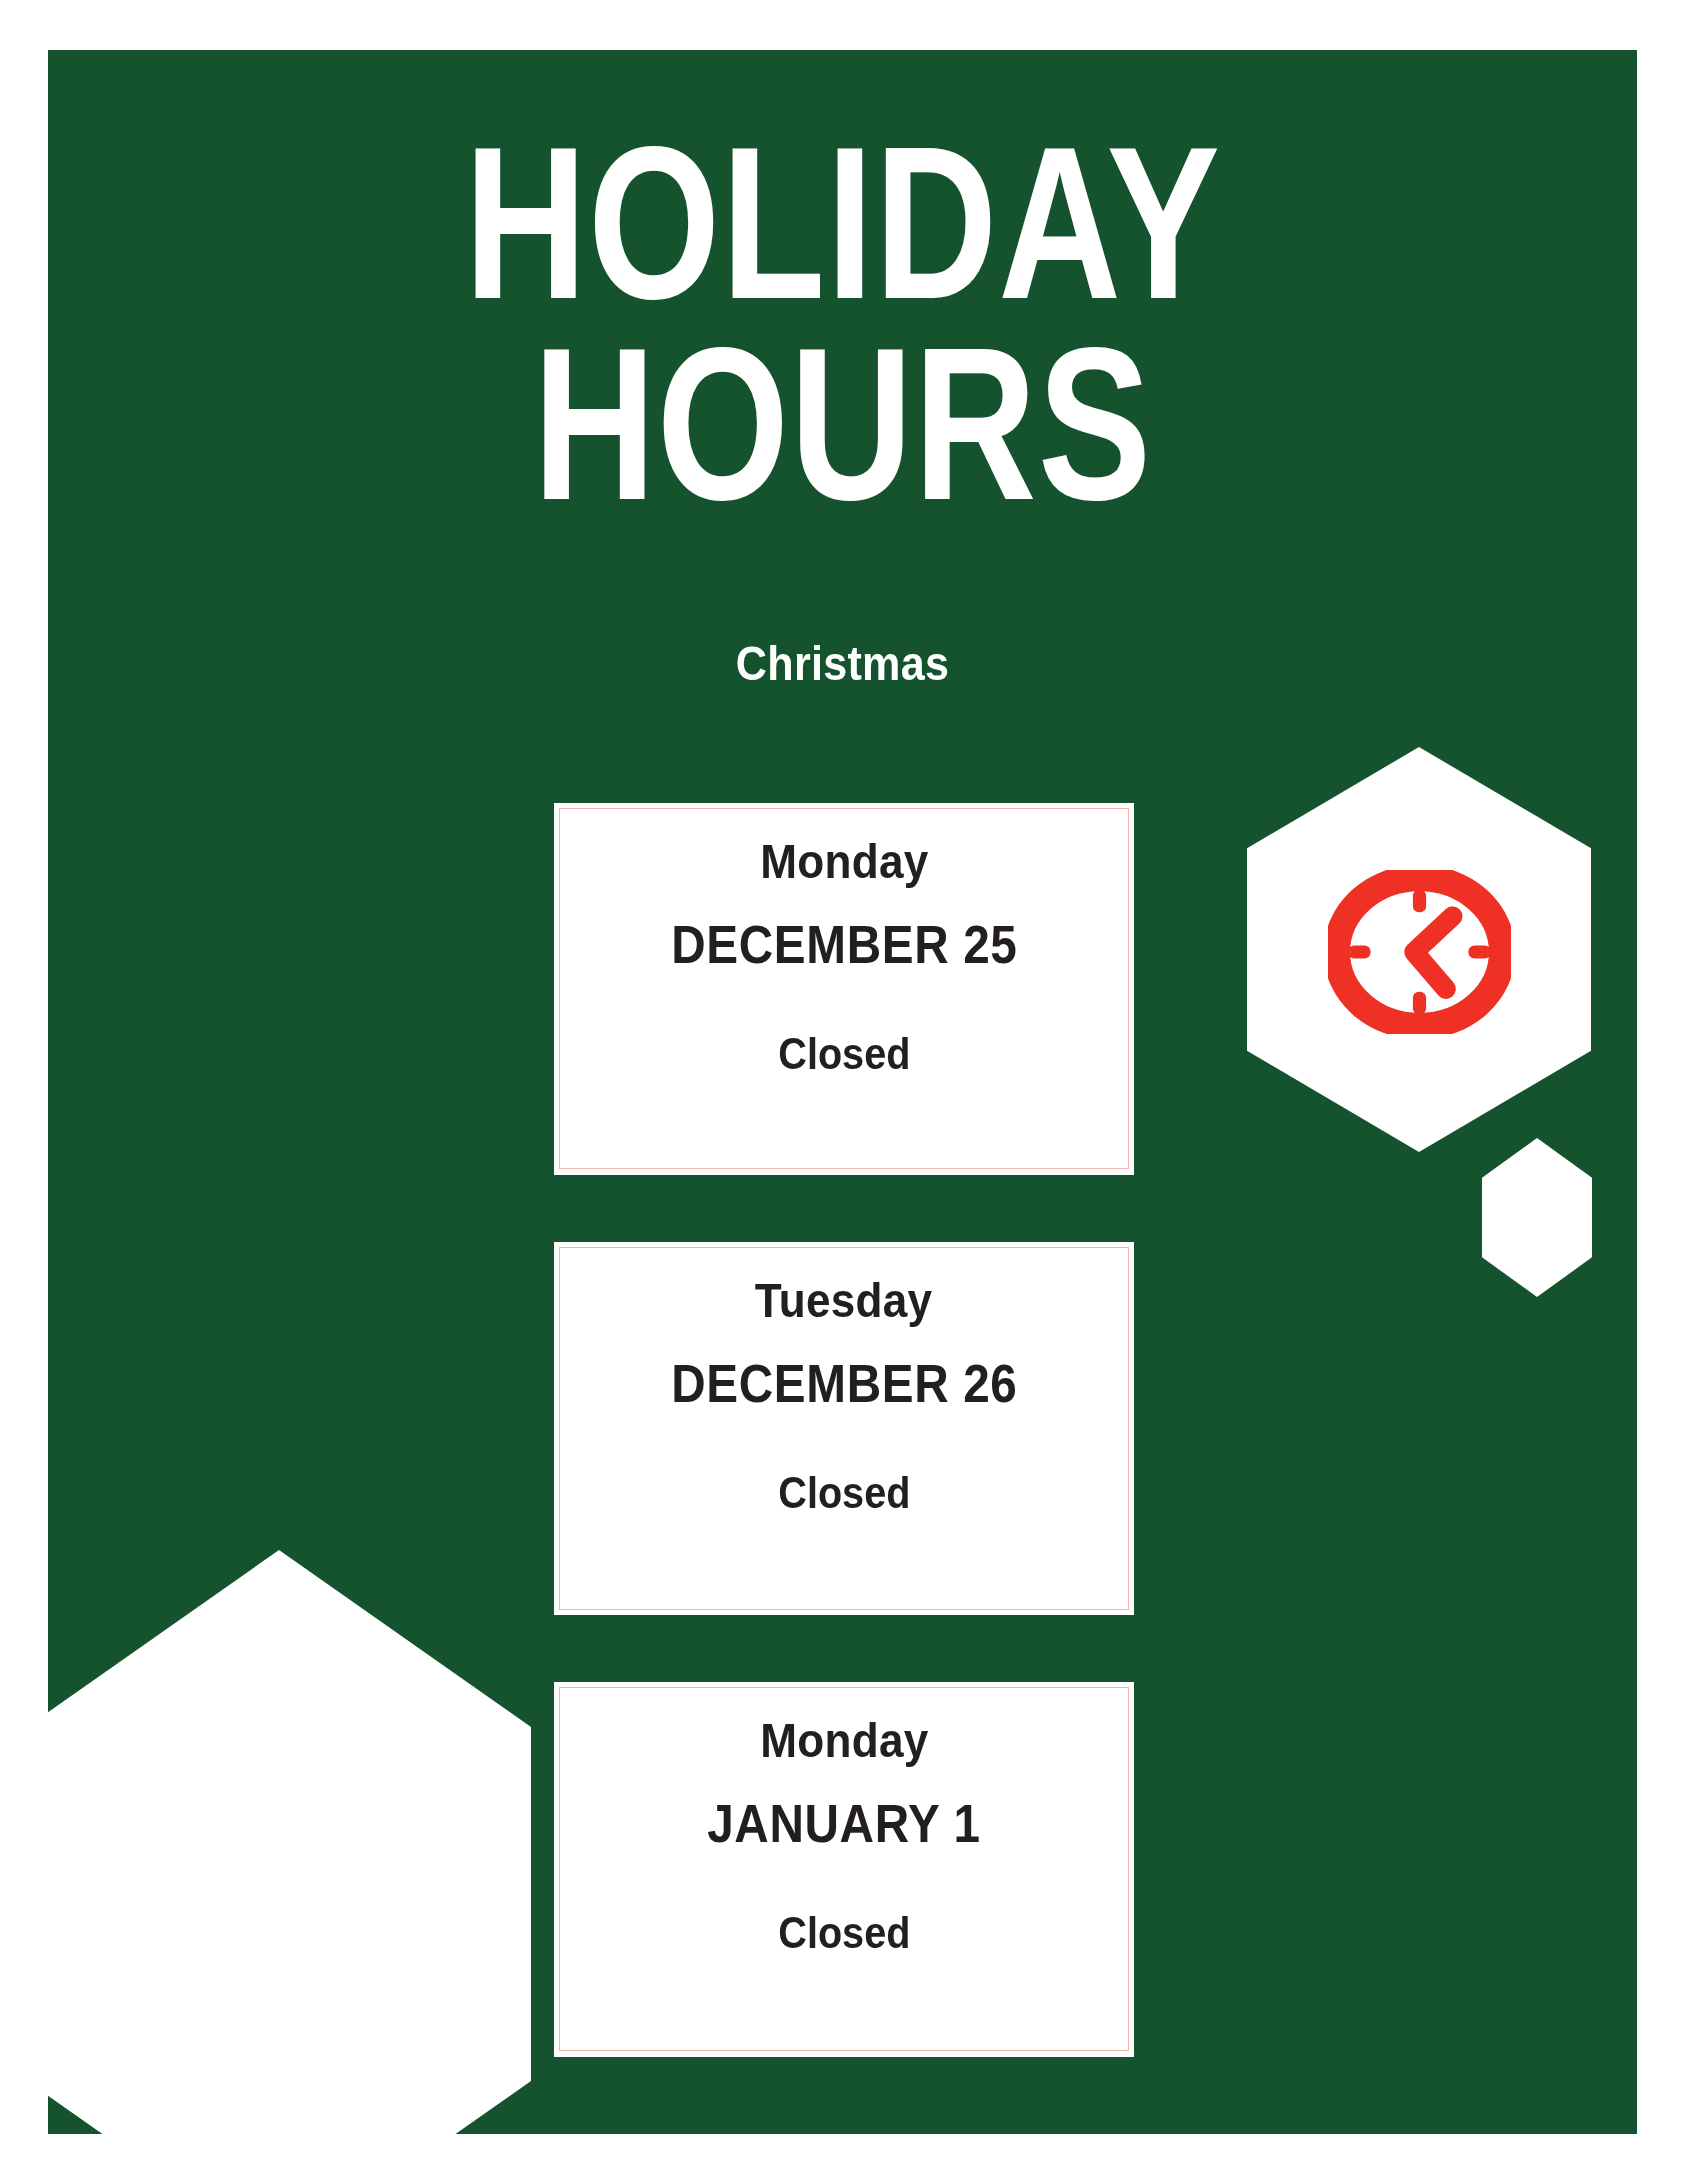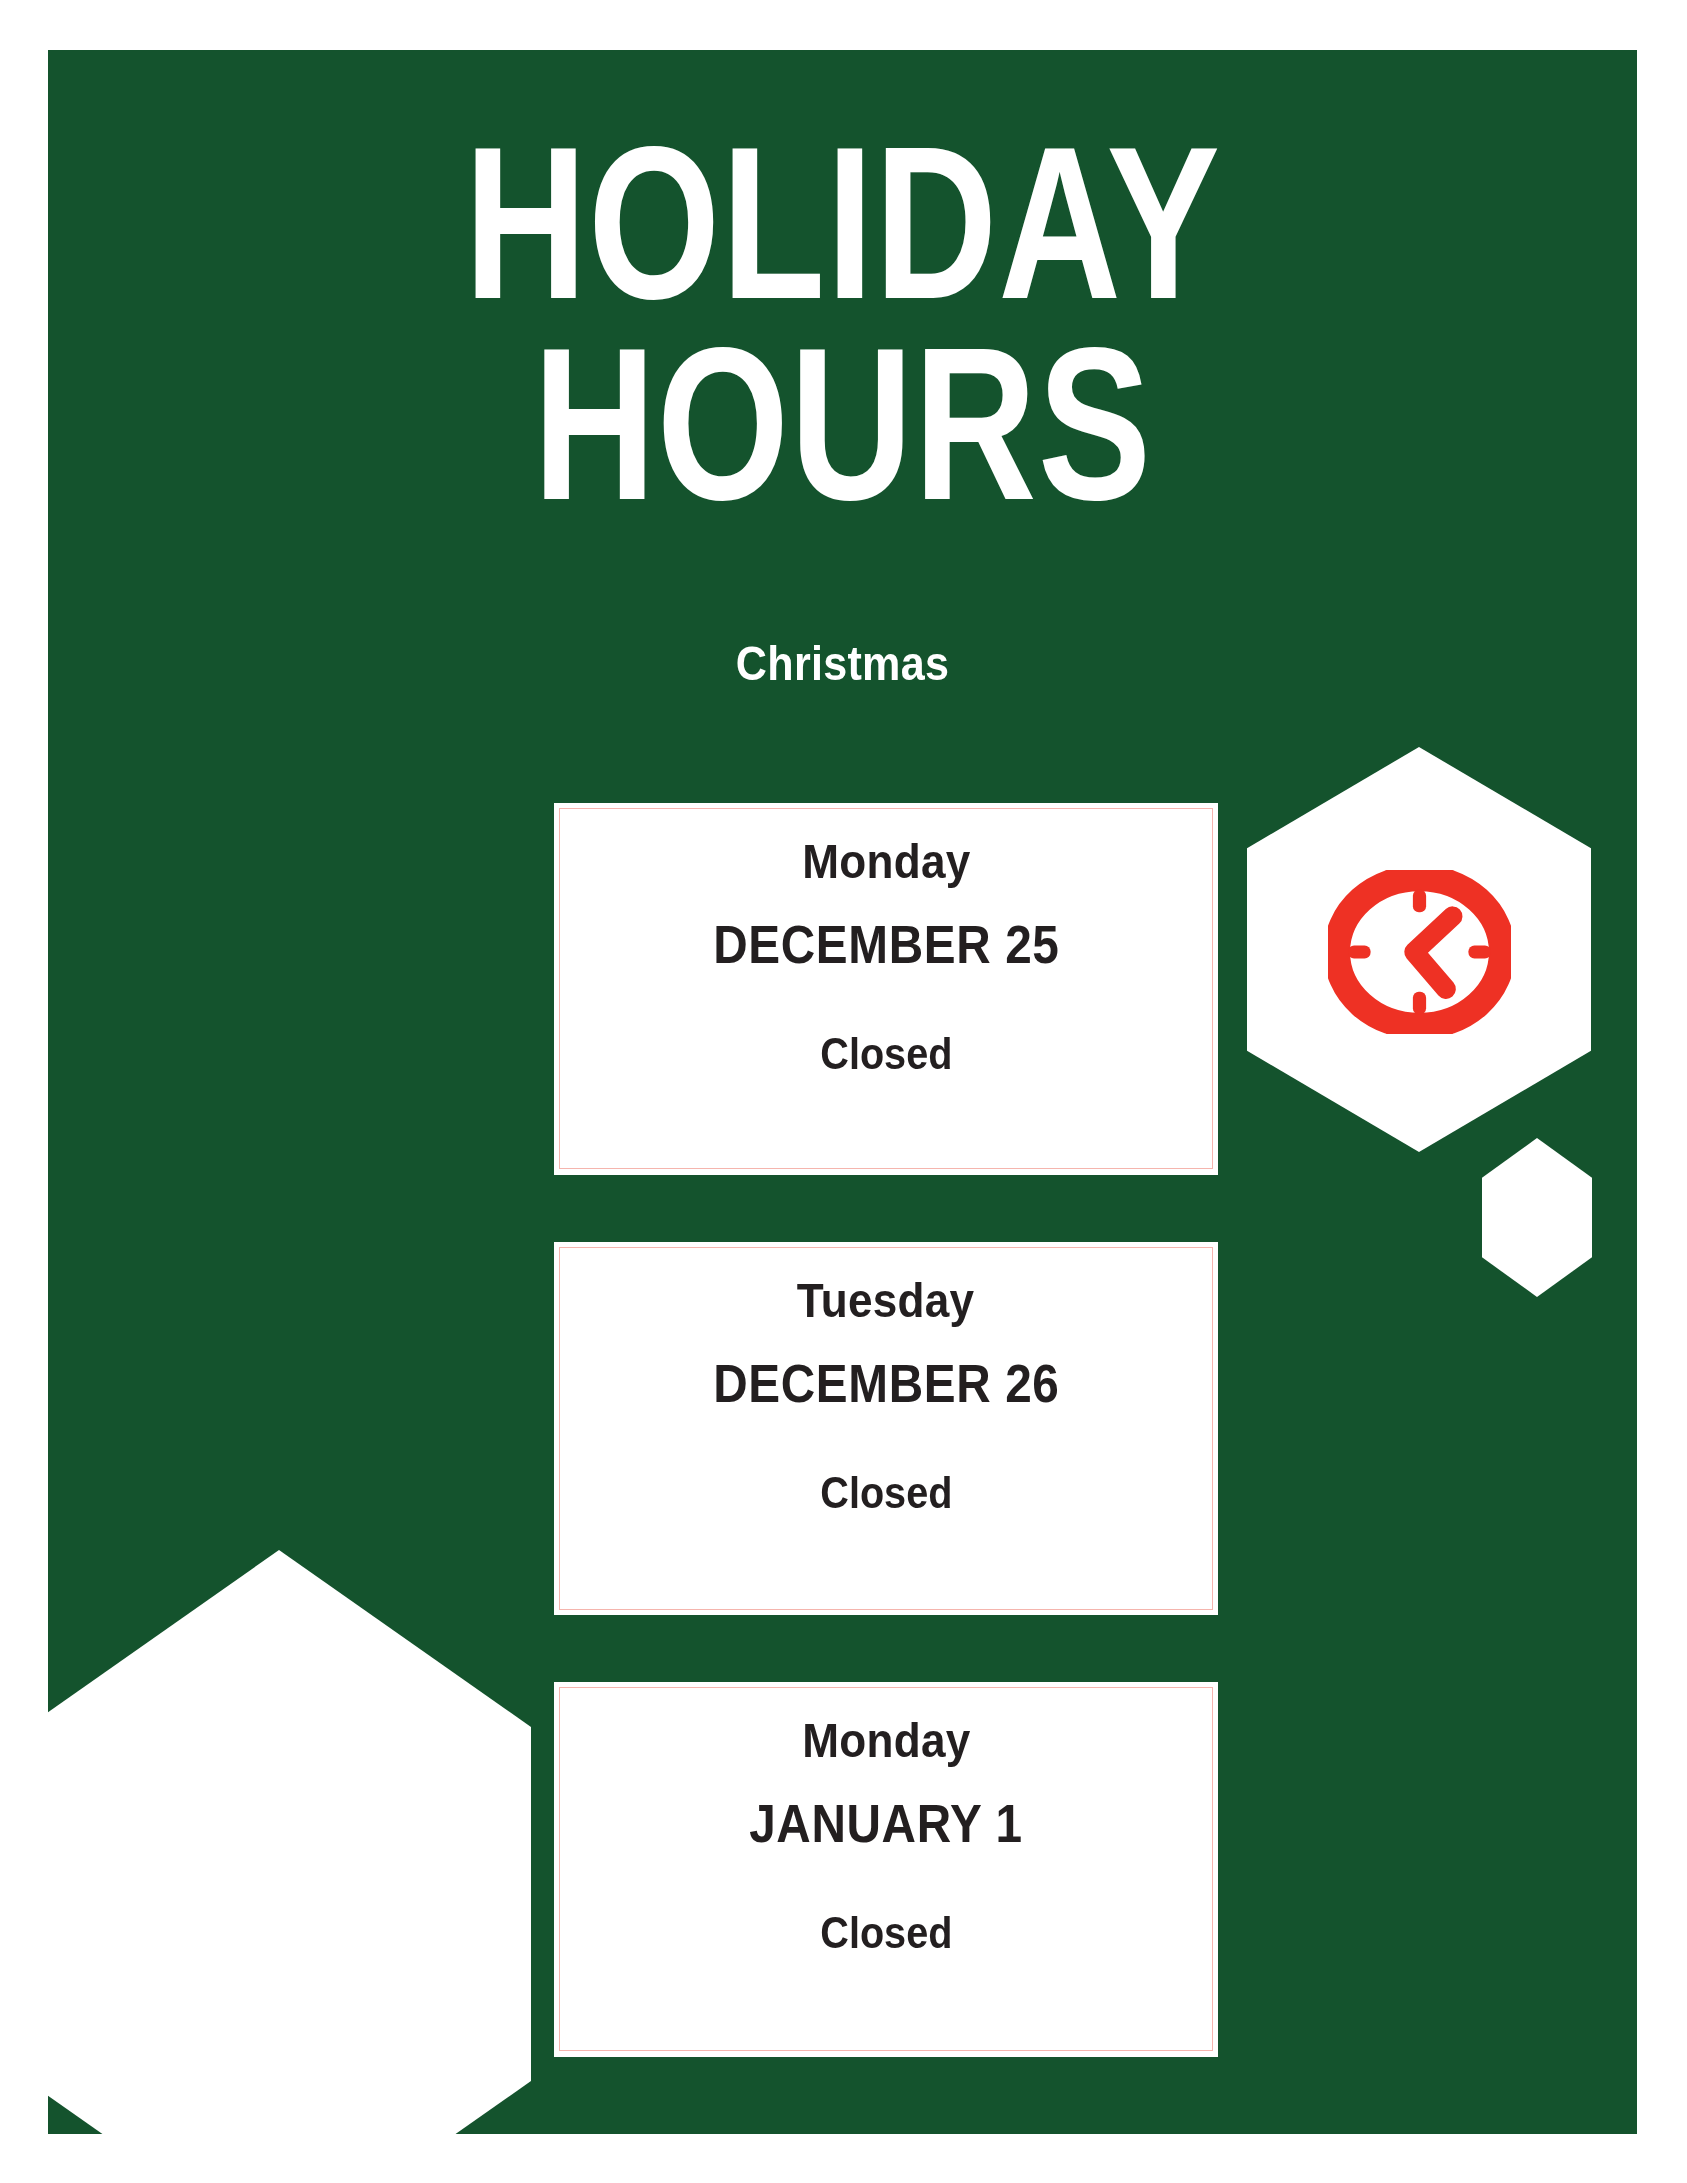--- a/index.html
+++ b/index.html
@@ -99,21 +99,21 @@
 
   
   #schedule-list {
     position: absolute;
     left: 506px;   
     top: 753px;   
     width: 580px;
   }
   .schedule-card {
     position: relative;
-    width: 664px;
+    width: 580px;
     background: #ffffff;
     box-sizing: border-box;
     padding: 5.3px;
     margin-bottom: 67px;
   }
   .schedule-card:last-child { margin-bottom: 0; }
   .card-inner {
     border: 1.3px solid #f5b5ae;
     height: 100%;
     box-sizing: border-box;

